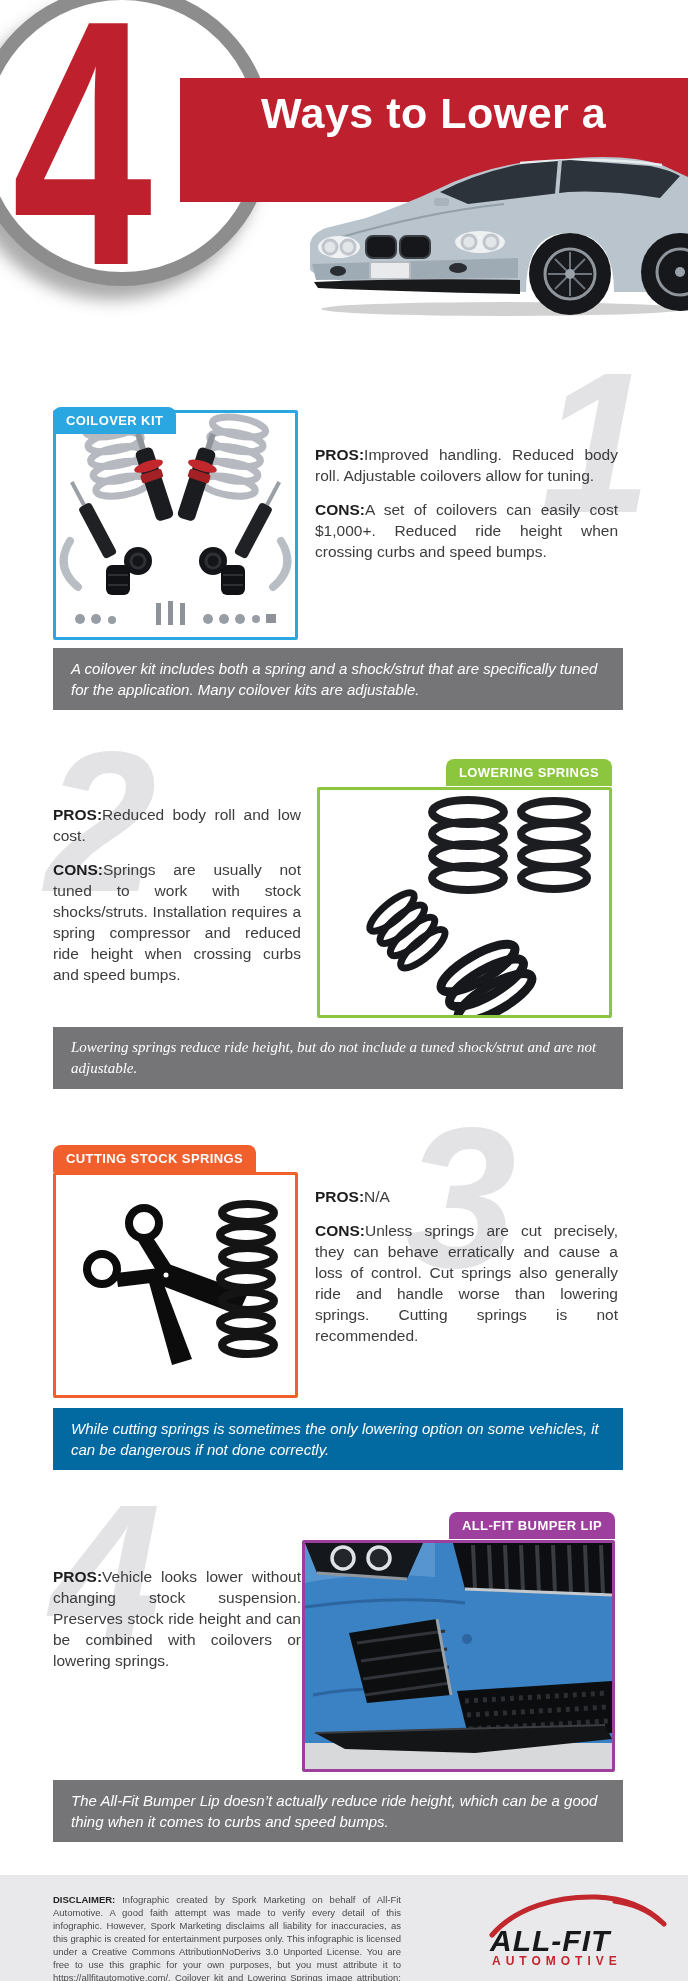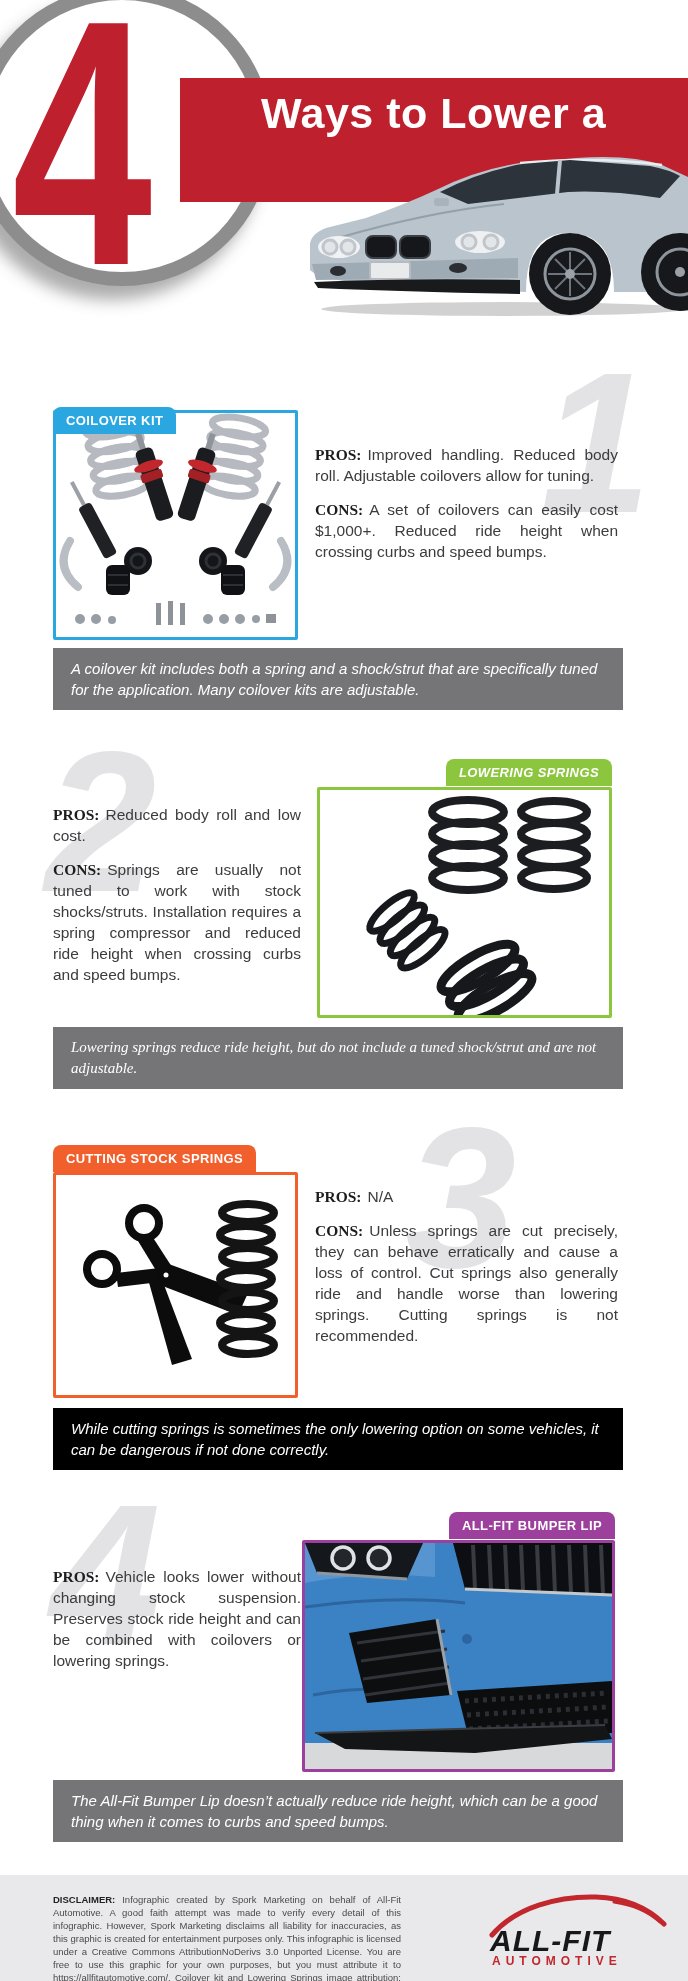--- a/index.html
+++ b/index.html
@@ -19,27 +19,27 @@
   .sec{display:contents;}
   .bignum{position:absolute;font-size:200px;line-height:1;font-weight:bold;font-style:italic;
           color:#e3e3e5;z-index:0;}
   .tab{position:absolute;height:27px;line-height:27px;padding:0 13px;border-radius:8px 8px 0 0;
        background:var(--accent,#888);color:#fff;font-weight:bold;font-size:13px;letter-spacing:.4px;z-index:2;}
   .pbox{position:absolute;background:#fff;border:3px solid var(--accent,#888);box-sizing:border-box;
         border-radius:2px;z-index:1;overflow:hidden;}
   .pbox svg{display:block;width:100%;height:100%;}
   .textcol{position:absolute;z-index:2;color:#3c3c3e;font-size:15.5px;line-height:21px;text-align:justify;}
   .textcol p{margin:0 0 13px 0;}
-  .lbl{color:#1d1d1f;margin-right:6px;font-family:Liberation Serif, serif;}
+  .lbl{color:#1d1d1f;}
   .it{font-style:italic;}
   .caption{position:absolute;left:53px;width:570px;box-sizing:border-box;background:#757577;color:#fff;
            font-style:italic;font-size:15px;line-height:21px;padding:10px 18px;z-index:2;}
 
   #num1{left:540px;top:343px;} #num2{left:45px;top:722px;} #num3{left:405px;top:1098px;} #num4{left:50px;top:1475px;}
-  #tab1{left:53px;top:383px;margin-top:24px;}  #tab2{right:76px;top:759px;font-style:italic;} #tab3{left:53px;top:1145px;} #tab4{right:73px;top:1512px;}
+  #tab1{left:53px;top:383px;margin-top:24px;}  #tab2{right:76px;top:759px;} #tab3{left:53px;top:1145px;} #tab4{right:73px;top:1512px;}
   #box1{left:53px;top:410px;width:245px;height:230px;}
   #box2{left:317px;top:787px;width:295px;height:231px;}
   #box3{left:53px;top:1172px;width:245px;height:226px;}
   #box4{left:302px;top:1540px;width:313px;height:232px;}
   #text1{left:315px;top:444px;width:303px;}
   #text2{left:53px;top:804px;width:248px;}
   #text3{left:315px;top:1186px;width:303px;}
   #text4{left:53px;top:1566px;width:248px;}
   #cap1{top:648px;} #cap2{top:1027px;} #cap3{top:1408px;} #cap4{top:1780px;}
 
@@ -247,21 +247,21 @@
         <ellipse cx="192" cy="126" rx="26" ry="9"></ellipse>
           <ellipse cx="190" cy="148" rx="26" ry="9"></ellipse>
         <ellipse cx="192" cy="170" rx="26" ry="9"></ellipse>
       </g>
     </svg>
   </div>
   <div class="textcol" id="text3">
     <p><b class="lbl">PROS:</b><span>N/A</span></p>
     <p><b class="lbl">CONS:</b><span>Unless springs are cut precisely, they can behave erratically and cause a loss of control. Cut springs also generally ride and handle worse than lowering springs. Cutting springs is not recommended.</span></p>
   </div>
-  <div class="caption" id="cap3" style="background: #000000;">While cutting springs is sometimes the only lowering option on some vehicles, it can be dangerous if not done correctly.</div>
+  <div class="caption" id="cap3" style="background: #0369a1;">While cutting springs is sometimes the only lowering option on some vehicles, it can be dangerous if not done correctly.</div>
 </div>
 
 
 <div class="sec" style="--accent: #9c3f9d;">
   <div class="bignum" id="num4" style="color: rgb(227, 227, 229);">4</div>
   <div class="tab" id="tab4">ALL-FIT BUMPER LIP</div>
   <div class="pbox" id="box4">
     <svg viewBox="0 0 307 226" aria-hidden="true">
       <rect x="0" y="0" width="307" height="200" fill="#3b82c4"></rect>
       <path d="M0,40 Q60,28 130,34 L130,0 L0,0 Z" fill="#5795d0"></path>

